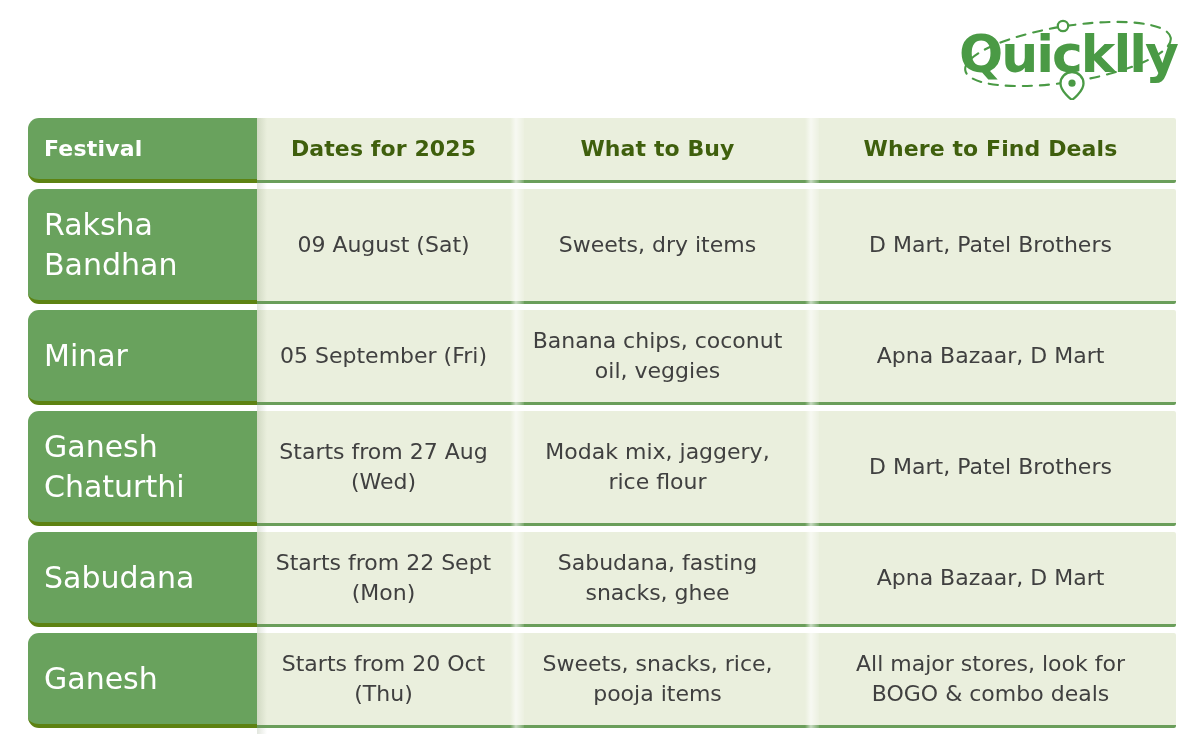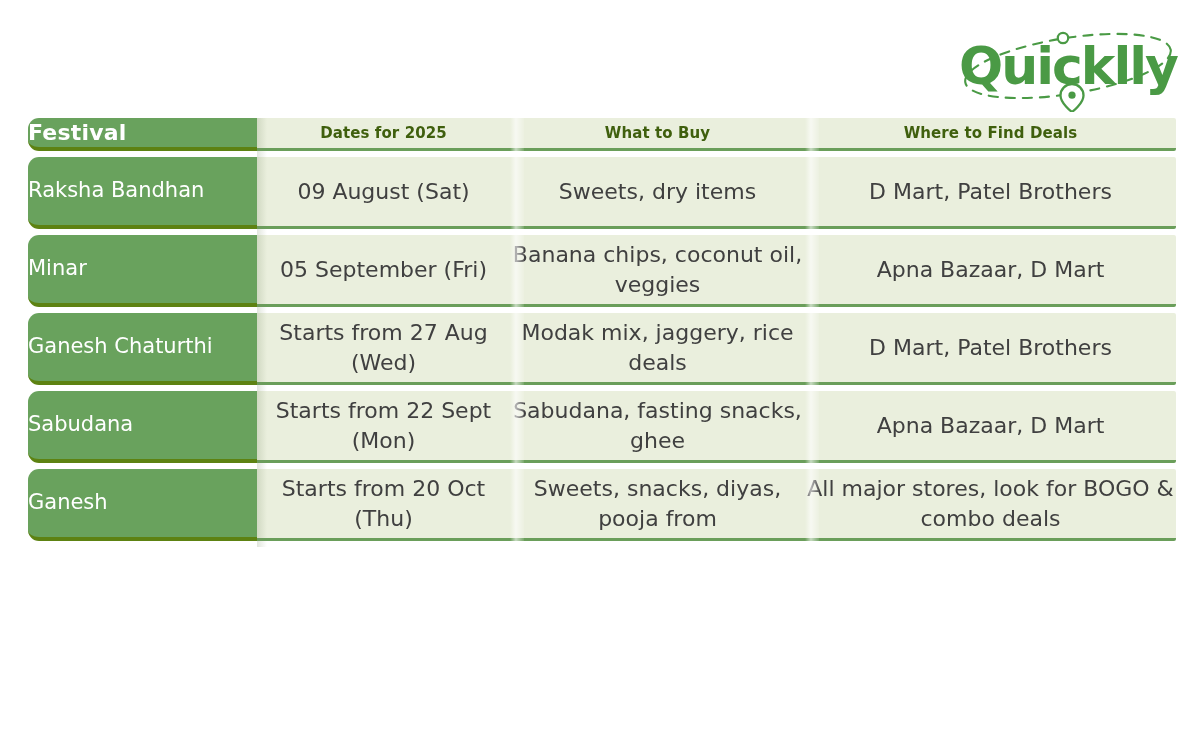--- a/index.html
+++ b/index.html
@@ -12,21 +12,21 @@
     height: 736px;
     position: relative;
     overflow: hidden;
     font-family: "DejaVu Sans", "Liberation Sans", sans-serif;
     -webkit-font-smoothing: antialiased;
   }
 
   
   .logo-wrap {
     position: absolute;
-    top: 16px;
+    top: 4px;
     right: 10px;
     width: 240px;
     height: 96px;
   }
   .logo-svg { display:block; width:240px; height:96px; }
   .logo-text {
     font-family: "DejaVu Sans", "Liberation Sans", sans-serif;
     font-weight: 700;
     font-size: 52px;
     letter-spacing: -2.0px;
@@ -46,34 +46,34 @@
     border-spacing: 0;
     table-layout: fixed;
   }
   .ftable col.c-fest { width: 229px; }
   .ftable col.c-date { width: 253px; }
   .ftable col.c-buy  { width: 295px; }
   .ftable col.c-deal { width: 371px; }
 
   
   .ftable td, .ftable th {
-    padding: 0;
+    padding: 16px;
     vertical-align: middle;
     box-sizing: border-box;
   }
 
   
   .cell-fest {
     background: #69a25d;
     color: #ffffff;
     text-align: left;
     padding: 10px 6px 10px 18px;
     border-radius: 11px 0 0 11px;
     border-bottom: 4px solid #5d8212;
-    font-size: 21px;
+    font-size: 30px;
     line-height: 1.32;
     font-weight: 400;
     position: relative;
   }
   .cell-fest.head {
     font-weight: 700;
     font-size: 22px;
     letter-spacing: 0.2px;
   }
 
@@ -84,21 +84,21 @@
     text-align: center;
     padding: 10px 14px;
     border-bottom: 3px solid #6a9e5a;
     font-size: 22px;
     line-height: 1.36;
     font-weight: 400;
   }
   .cell-lite.head {
     font-weight: 700;
     color: #3f5f0d;
-    font-size: 15px;
+    font-size: 22px;
     letter-spacing: 0.1px;
   }
   .cell-lite.last-col { border-radius: 0 2px 2px 0; margin-top: 21px; }
 
   
   .gap-row td { height: 6px; background: #ffffff; padding: 0; border: 0; }
   tr.r-body td { height: 72px; }
 
   
   .seam {
@@ -189,21 +189,21 @@
         <td class="cell-lite last-col">Apna Bazaar, D Mart</td>
       </tr>
       <tr class="gap-row">
           <td colspan="4"></td>
         </tr>
 
       <tr class="r-body">
         <td class="cell-fest">Ganesh Chaturthi</td>
         <td class="cell-lite">Starts from 27 Aug
 (Wed)</td>
-        <td class="cell-lite">Modak mix, jaggery, rice deals</td>
+        <td class="cell-lite">Modak mix, jaggery, rice flour</td>
         <td class="cell-lite last-col">D Mart, Patel Brothers</td>
       </tr>
       <tr class="gap-row">
           <td colspan="4"></td>
         </tr>
 
       <tr class="r-body">
         <td class="cell-fest">Sabudana</td>
         <td class="cell-lite">Starts from 22 Sept
 (Mon)</td>
@@ -211,21 +211,21 @@
         <td class="cell-lite last-col">Apna Bazaar, D Mart</td>
       </tr>
       <tr class="gap-row">
           <td colspan="4"></td>
         </tr>
 
       <tr class="r-body">
         <td class="cell-fest">Ganesh</td>
         <td class="cell-lite">Starts from 20 Oct
 (Thu)</td>
-        <td class="cell-lite">Sweets, snacks, diyas, pooja from</td>
+        <td class="cell-lite">Sweets, snacks, rice, pooja items</td>
         <td class="cell-lite last-col">All major stores, look for BOGO &amp; combo deals</td>
       </tr>
       <tr class="gap-row">
           <td colspan="4"></td>
         </tr>
 
     </tbody>
   </table>
 </div>
 

